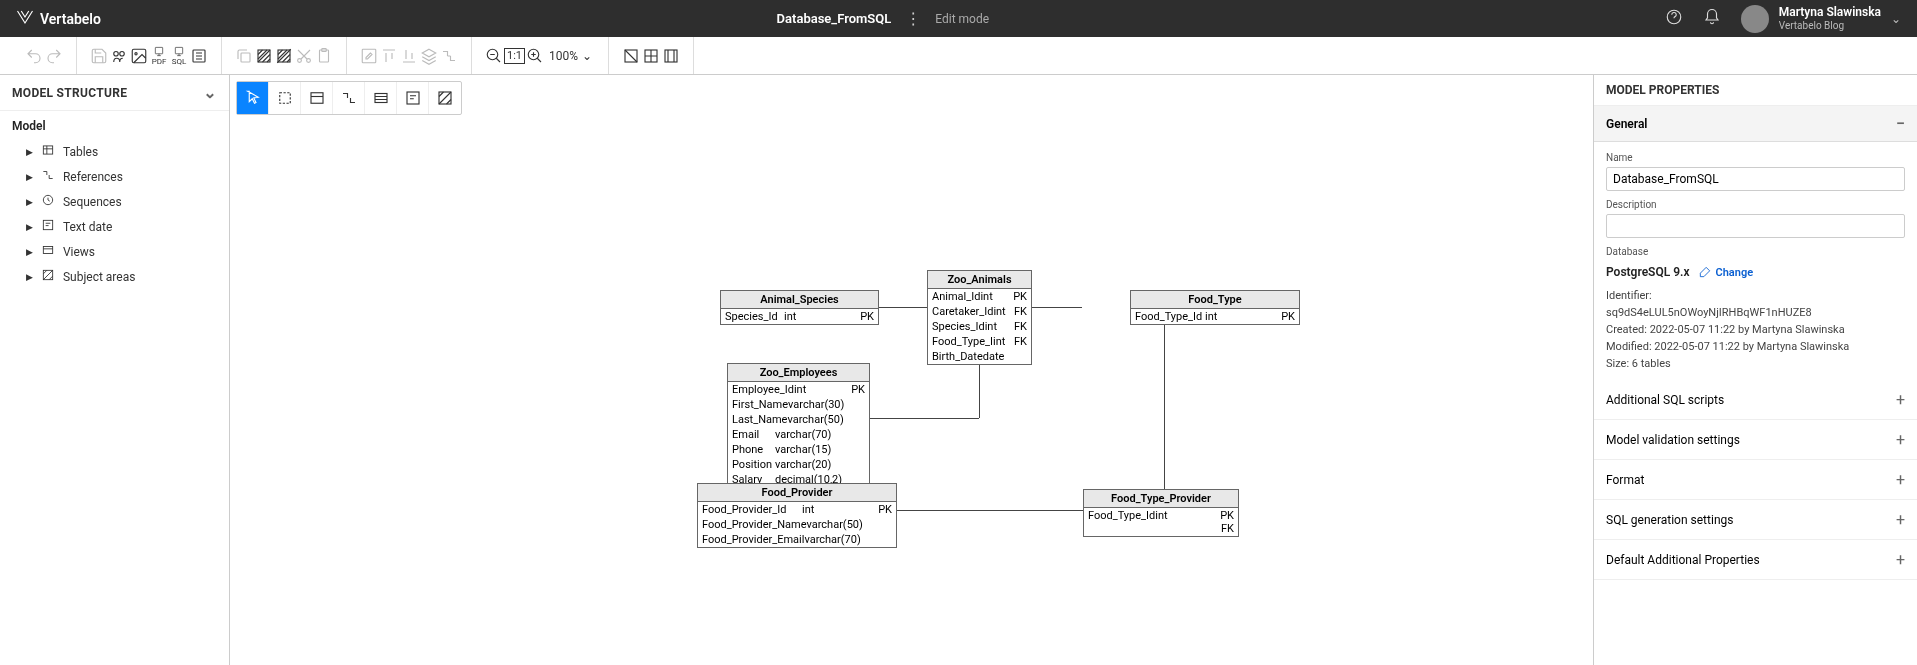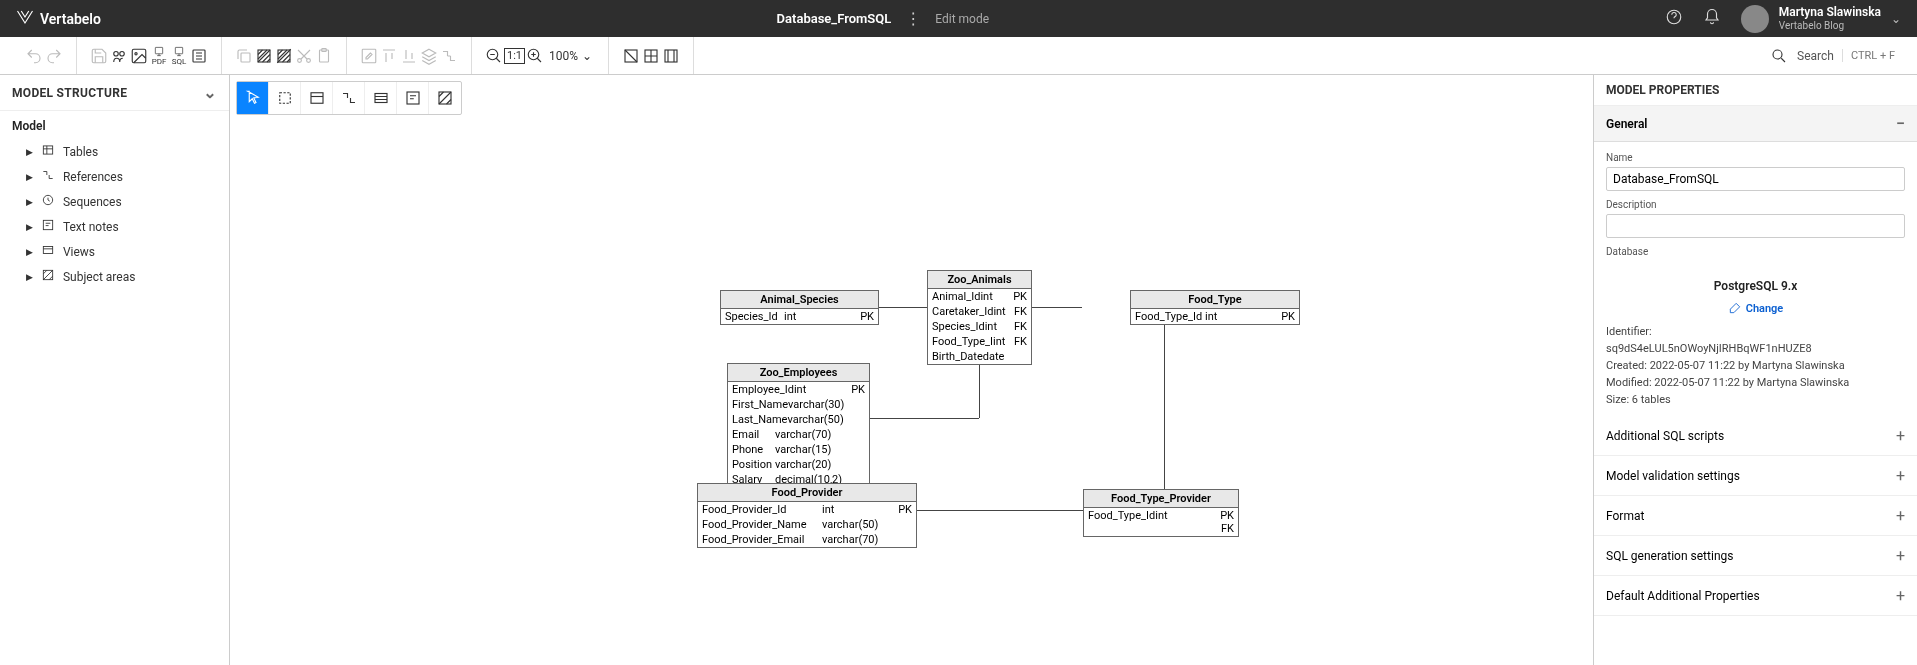--- a/index.html
+++ b/index.html
@@ -67,21 +67,21 @@
 .erline.h { height: 1px; }
 .erline.v { width: 1px; }
 
 
 .right-panel { width: 324px; border-left: 1px solid #ccc; background: #fff; overflow-y: auto; }
 .rp-title { font-size: 12px; font-weight: 700; padding: 8px 12px; color: #333; border-bottom: 1px solid #eee; }
 .rp-section-header { display: flex; justify-content: space-between; align-items: center; padding: 8px 12px; font-size: 12px; font-weight: 600; background: #f4f4f4; border-bottom: 1px solid #ddd; cursor: pointer; gap: 20px; }
 .rp-section-body { padding: 10px 12px; font-size: 11px; color: #333; }
 .rp-field-label { font-size: 10px; color: #555; margin-bottom: 4px; margin-top: 8px; }
 .rp-input { width: 100%; border: 1px solid #ccc; border-radius: 2px; padding: 4px 6px; font-size: 12px; background: #fff; }
-.rp-db { font-size: 12px; font-weight: 600; color: #222; display: flex; align-items: center; gap: 8px; margin-top: 22px; flex-direction: column; }
+.rp-db { font-size: 12px; font-weight: 600; color: #222; display: flex; align-items: center; gap: 8px; margin-top: 8px; }
 .rp-db .change { color: #0a5fd1; font-size: 11px; cursor: pointer; display: flex; align-items: center; gap: 4px; }
 .rp-meta { font-size: 11px; color: #444; margin-top: 4px; }
 .rp-collapsed { display: flex; justify-content: space-between; align-items: center; padding: 10px 12px; font-size: 12px; border-bottom: 1px solid #eee; cursor: pointer; background: #fff; }
 .rp-plus { font-size: 16px; color: #666; }
 .rp-minus { font-size: 16px; color: #666; }
 
 svg.icon { width: 18px; height: 18px; stroke: currentColor; fill: none; stroke-width: 1.5; }
 svg.icon-sm { width: 14px; height: 14px; }
 </style>
 </head>
@@ -273,30 +273,20 @@
         </svg>
       </span>
     <span class="toolbar-icon">
         <svg class="icon" viewBox="0 0 24 24">
           <rect x="4" y="4" width="16" height="16"></rect>
           <path d="M8 4v16M16 4v16"></path>
         </svg>
       </span>
   </div>
   <div class="toolbar-spacer"></div>
-  <div class="toolbar-group search-group" style="border-right:none;">
-    <span class="toolbar-icon">
-        <svg class="icon" viewBox="0 0 24 24">
-          <circle cx="10" cy="10" r="6"></circle>
-          <path d="M20 20l-5-5"></path>
-        </svg>
-      </span>
-    <span class="search-label">Search</span>
-    <span class="search-shortcut">CTRL + F</span>
-  </div>
 </div>
 
 <div class="layout">
 
   <div class="left-panel">
     <div class="panel-header">
       <span>MODEL STRUCTURE</span>
       <span class="chev">⌄</span>
     </div>
     <div class="tree">
@@ -323,21 +313,21 @@
               <path d="M12 8v4l3 2"></path>
             </svg></span>
         <span>Sequences</span>
       </div>
       <div class="tree-item">
         <span class="tri">▶</span>
         <span class="ticon"><svg class="icon icon-sm" viewBox="0 0 24 24">
               <rect x="4" y="4" width="16" height="16"></rect>
               <path d="M8 9h8M8 13h5"></path>
             </svg></span>
-        <span>Text notes</span>
+        <span>Text date</span>
       </div>
       <div class="tree-item">
         <span class="tri">▶</span>
         <span class="ticon"><svg class="icon icon-sm" viewBox="0 0 24 24">
               <rect x="4" y="6" width="16" height="12"></rect>
               <path d="M4 10h16"></path>
             </svg></span>
         <span>Views</span>
       </div>
       <div class="tree-item">
@@ -478,21 +468,21 @@
             <div class="ertable-col-name">Position</div>
             <div class="ertable-col-type">varchar(20)</div>
             <div class="ertable-col-key"></div>
           </div>
           <div class="ertable-row">
             <div class="ertable-col-name">Salary</div>
             <div class="ertable-col-type">decimal(10,2)</div>
             <div class="ertable-col-key"></div>
           </div>
         </div>
-        <div class="ertable" style="left: 467px; top: 408px; width: 220px;">
+        <div class="ertable" style="left: 467px; top: 408px; width: 200px;">
           <div class="ertable-header">Food_Provider</div>
           <div class="ertable-row">
             <div class="ertable-col-name">Food_Provider_Id</div>
             <div class="ertable-col-type">int</div>
             <div class="ertable-col-key">PK</div>
           </div>
           <div class="ertable-row">
             <div class="ertable-col-name">Food_Provider_Name</div>
             <div class="ertable-col-type">varchar(50)</div>
             <div class="ertable-col-key"></div>

